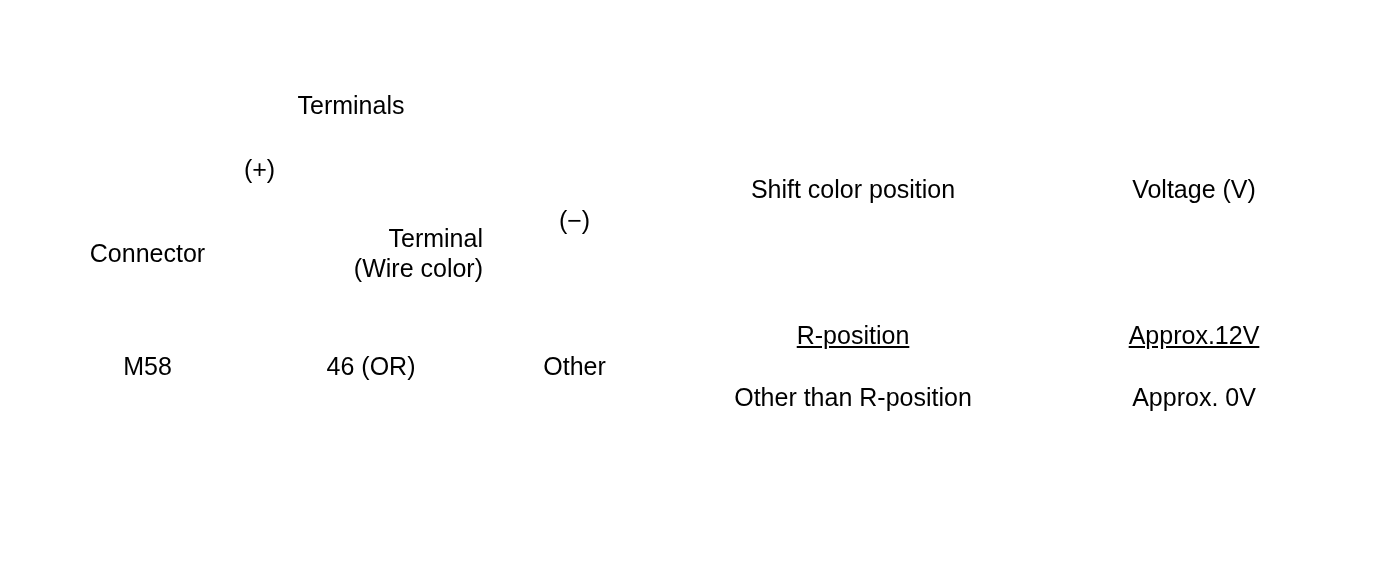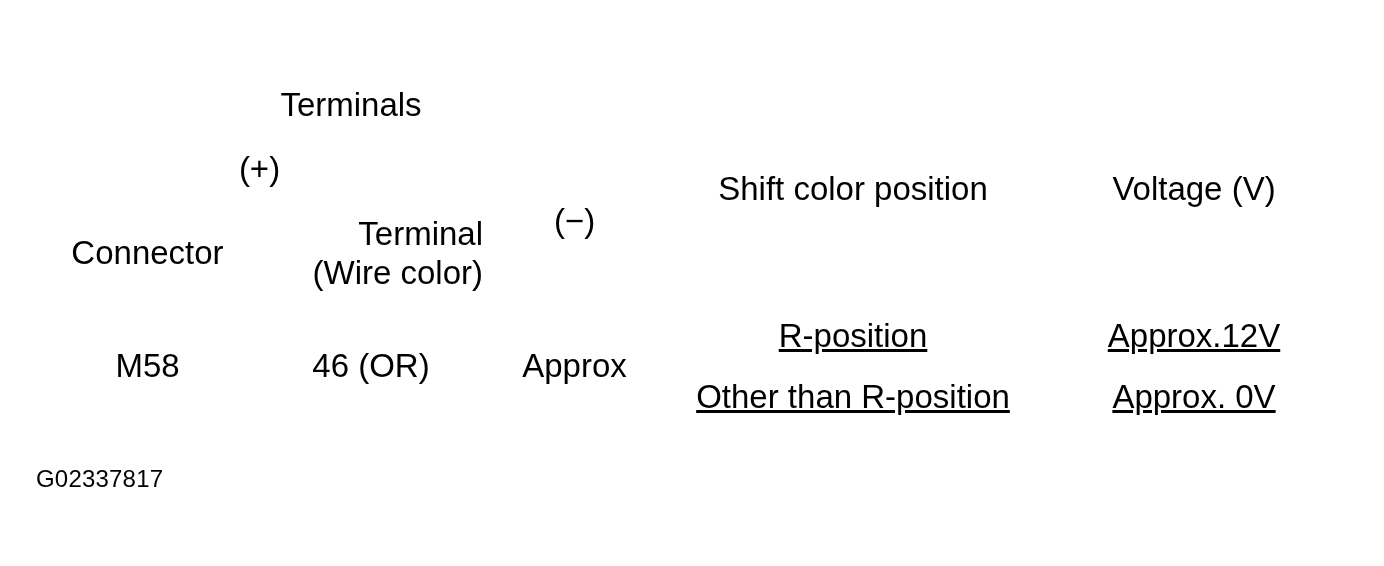--- a/index.html
+++ b/index.html
@@ -22,21 +22,21 @@
   }
 
   
   .spec-table {
     position: absolute;
     left: 36px;
     top: 74px;
     width: 1312px;
     border-collapse: collapse;
     table-layout: fixed;
-    font-size: 33px;
+    font-size: 25px;
     line-height: 1.18;
   }
   .spec-table td {
     padding: 0;
     text-align: center;
     vertical-align: middle;
     border: 0;
   }
 
   
@@ -53,21 +53,21 @@
   .rule-hair-bottom  { border-bottom: 2px solid #000; text-decoration: underline; }
   .vline-left        { border-left: 3px solid #000; }
 
   .cell-pad { padding: 4px 6px; }
 
   
   .r-terminals { height: 63px; }
   .r-plus      { height: 65px; }
   .r-names     { height: 103px; }
   .r-data-a    { height: 62px; }
-  .r-data-b    { height: 61px; text-decoration: underline; }
+  .r-data-b    { height: 61px; }
 
   .two-line { display: block; text-align: right; }
 
   .caption {
     position: absolute;
     left: 36px;
     top: 465px;
     font-size: 24px;
     letter-spacing: 0.2px;
     white-space: nowrap;
@@ -103,28 +103,27 @@
         <td class="rule-thick-bottom cell-pad">Connector</td>
         <td class="rule-thick-bottom vline-left cell-pad">
           <span class="two-line">Terminal</span>
           <span class="two-line">(Wire color)</span>
         </td>
       </tr>
 
       <tr class="r-data-a">
         <td class="rule-thick-bottom cell-pad" rowspan="2">M58</td>
         <td class="rule-thick-bottom vline-left cell-pad" rowspan="2">46 (OR)</td>
-        <td class="rule-thick-bottom vline-left cell-pad" rowspan="2">Approx</td>
+        <td class="rule-thick-bottom vline-left cell-pad" rowspan="2">Other</td>
         <td class="vline-left rule-hair-bottom cell-pad">R-position</td>
         <td class="vline-left rule-hair-bottom cell-pad">Approx.12V</td>
       </tr>
 
       <tr class="r-data-b">
         <td class="vline-left rule-thick-bottom cell-pad">Other than R-position</td>
         <td class="vline-left rule-thick-bottom cell-pad">Approx. 0V</td>
       </tr>
 
     </tbody>
   </table>
 
-  <div class="caption">G02337817</div>
 
 </div>
 
 </body></html>

